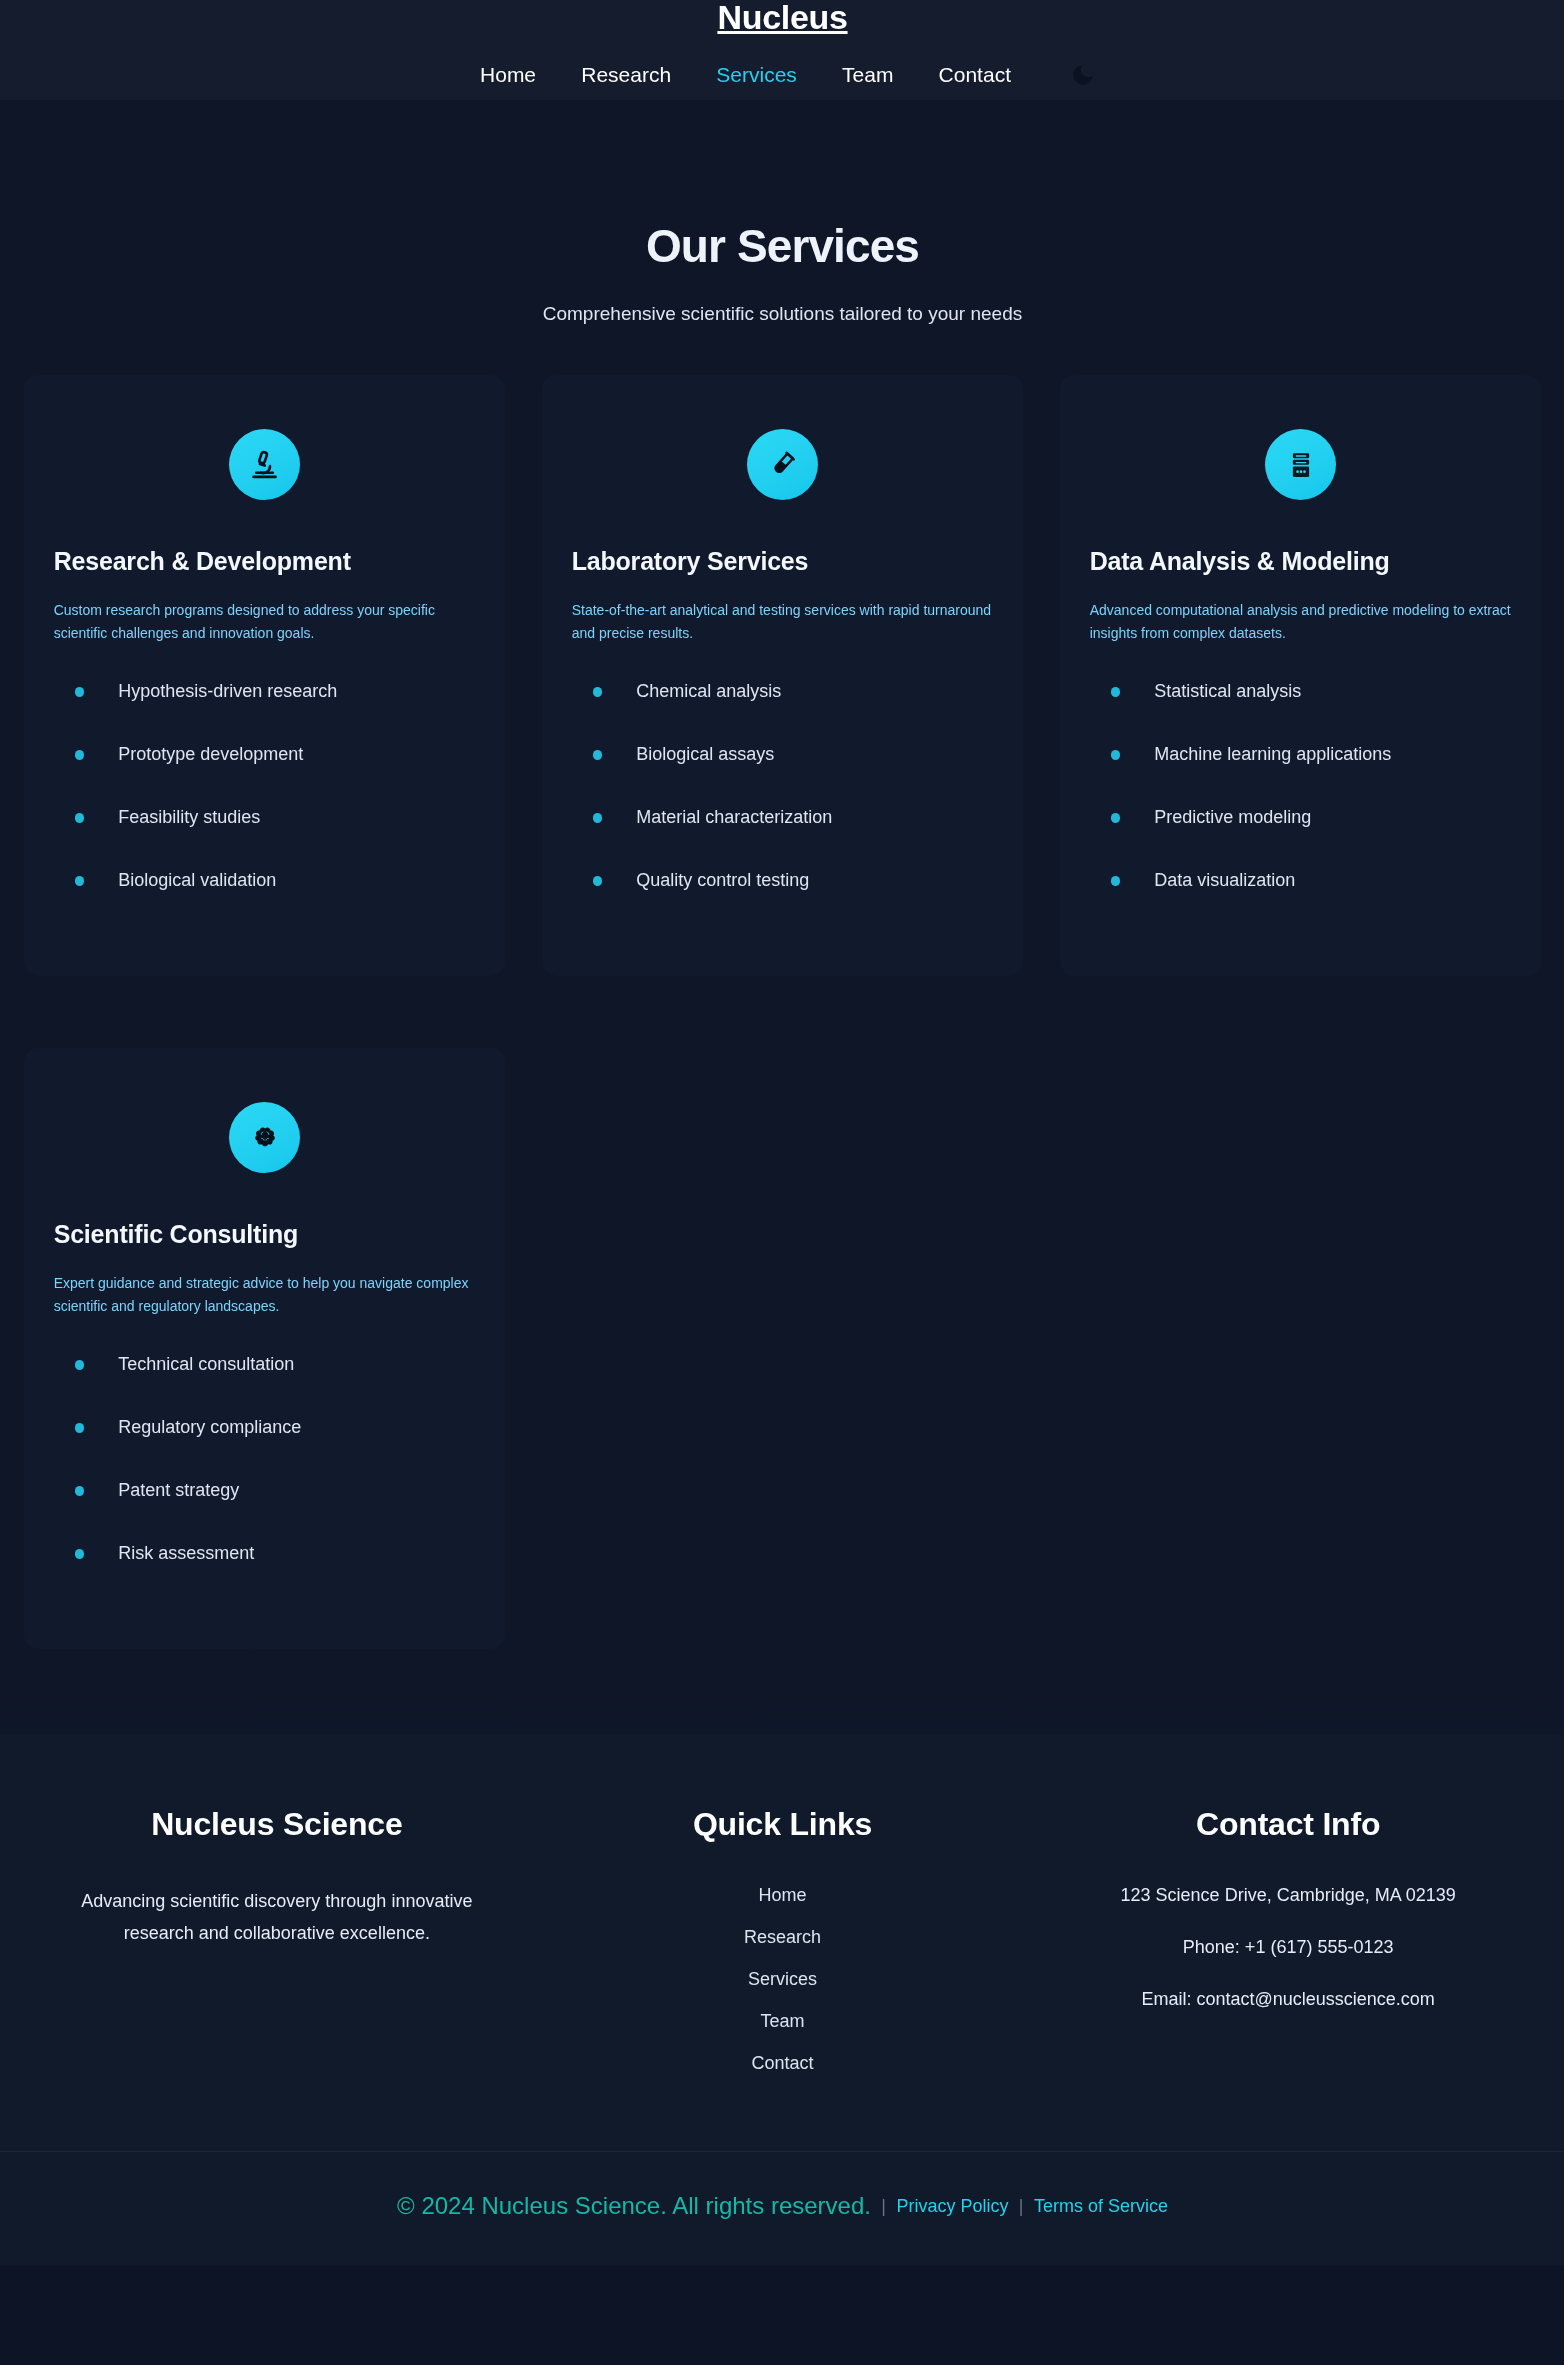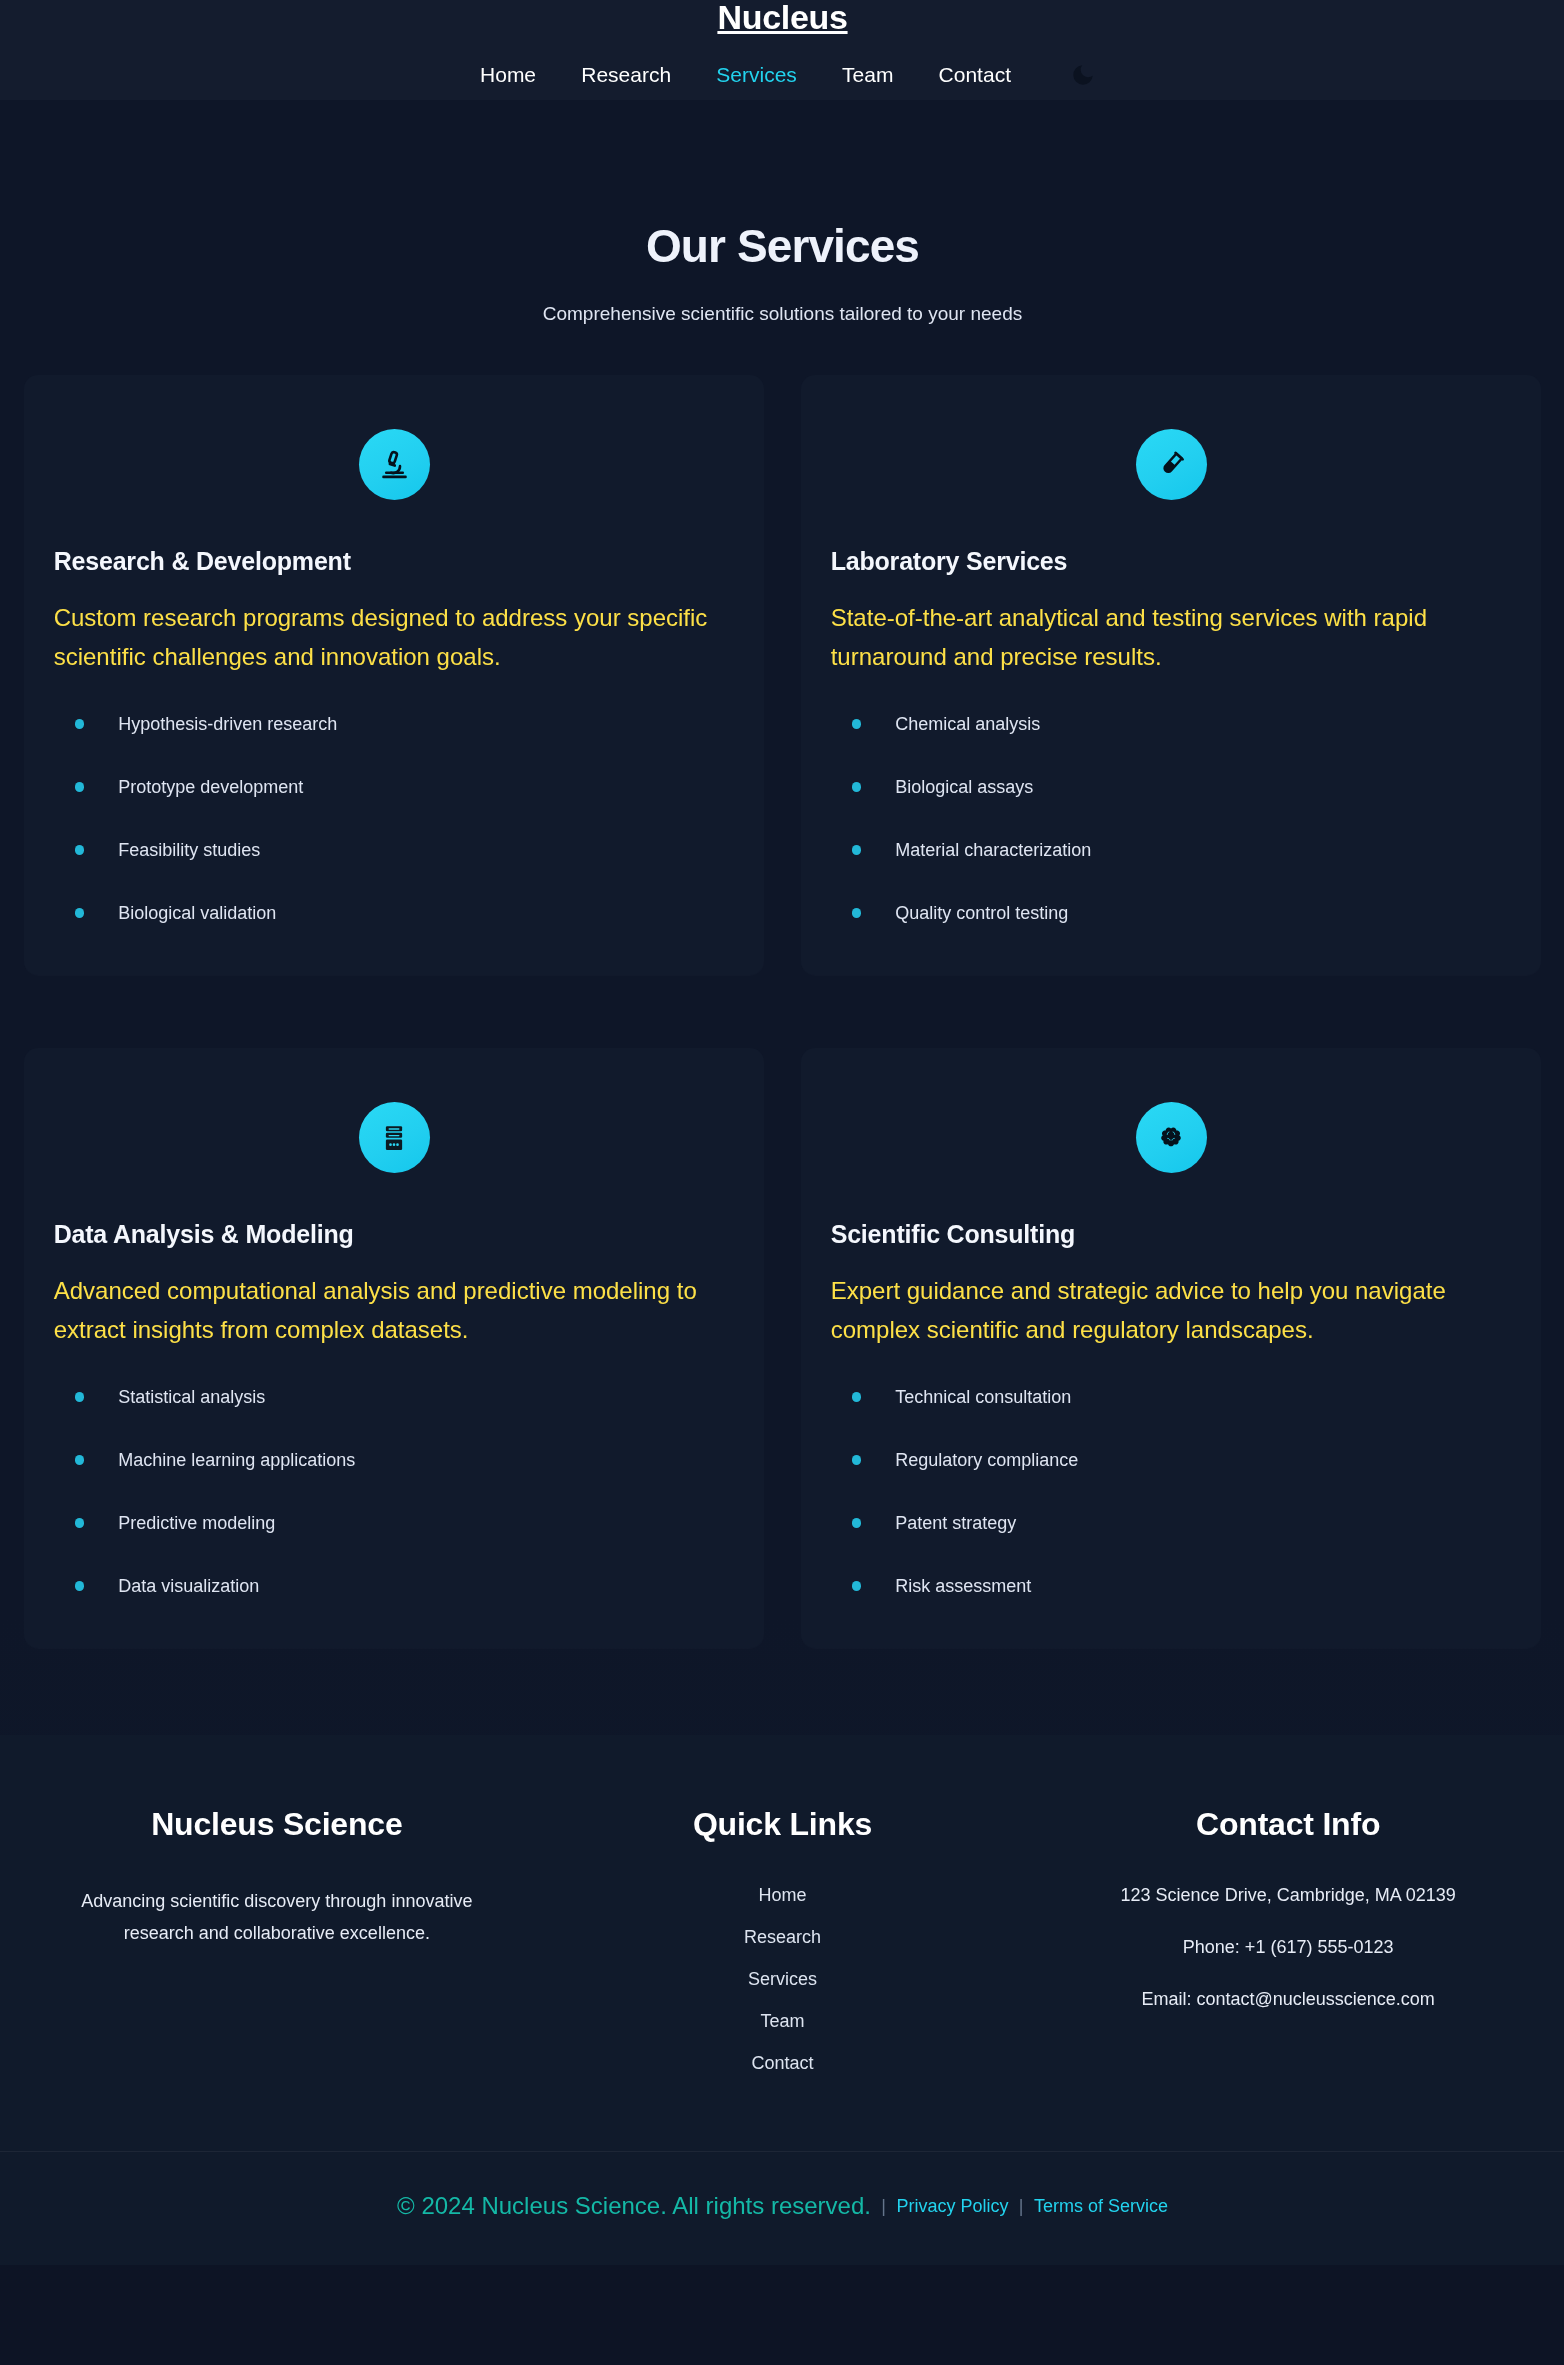--- a/index.html
+++ b/index.html
@@ -82,21 +82,21 @@
   }
   .hero p {
     margin-top:33px;
     color:#dfe5f2;
     font-size:19px;
   }
 
   
   .grid {
     display:grid;
-    grid-template-columns:1fr 1fr;
+    grid-template-columns:1fr 1fr 1fr;
     column-gap:37px;
     row-gap:73px;
     padding:0 24px;
   }
   .card {
     background:#111a2c;
     border-radius:14px;
     padding:54px 28px 47px 28px;
     min-height:600px;
     box-shadow:0 0.9px 0 rgba(255,255,255,0.015);
@@ -118,22 +118,22 @@
   .icon-circle svg { display:block; }
   .card h2 {
     color:#f4f7fd;
     font-size:25px;
     font-weight:bold;
     letter-spacing:-0.2px;
     margin:0 0 22.6px 0;
     padding-left:1.7px;
   }
   .card-desc {
-    color:#fde047;
-    font-size:24px;
+    color:#7dd3fc;
+    font-size:14px;
     line-height:1.62;
     margin-bottom:37px;
     padding-left:1.7px;
   }
   .feature-list { list-style:none; }
   .feature-list li {
     display:flex;
     align-items:center;
     margin-bottom:42px;
     padding-left:22.6px;

